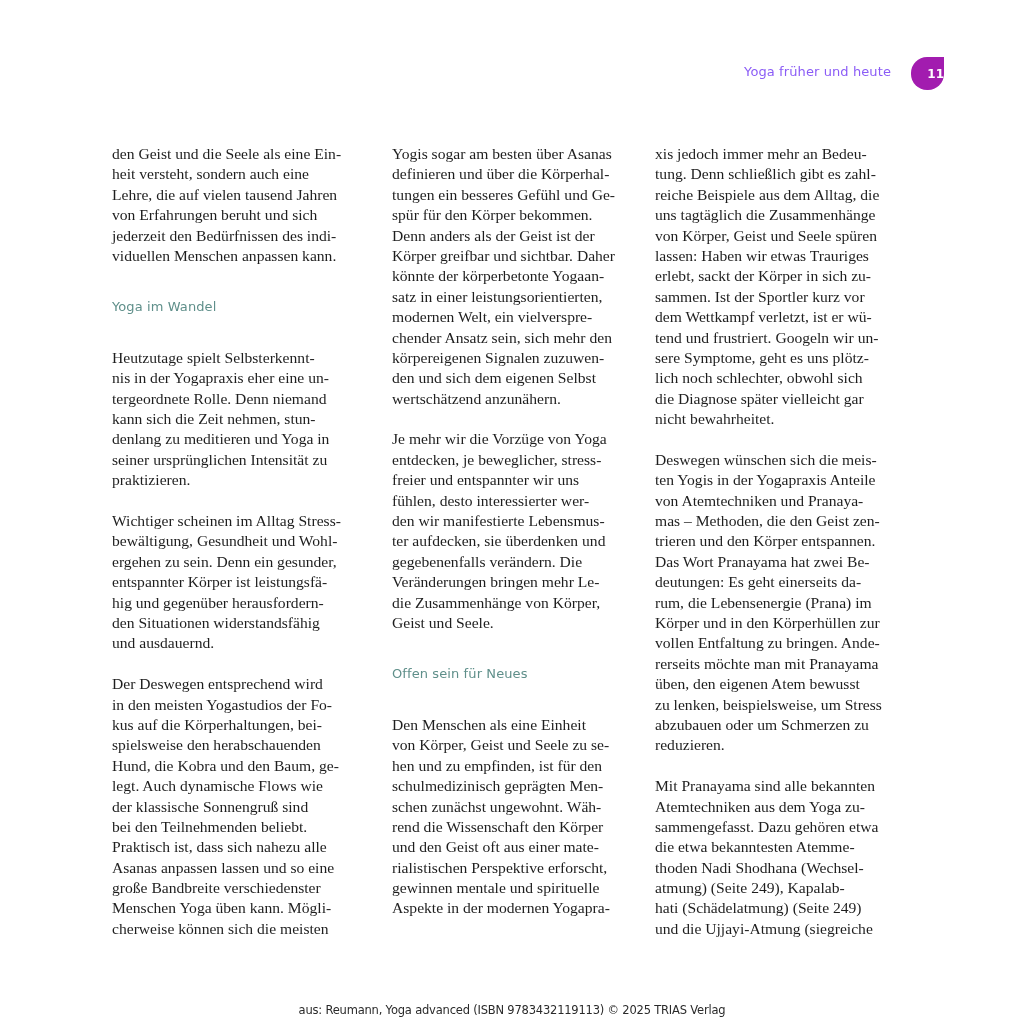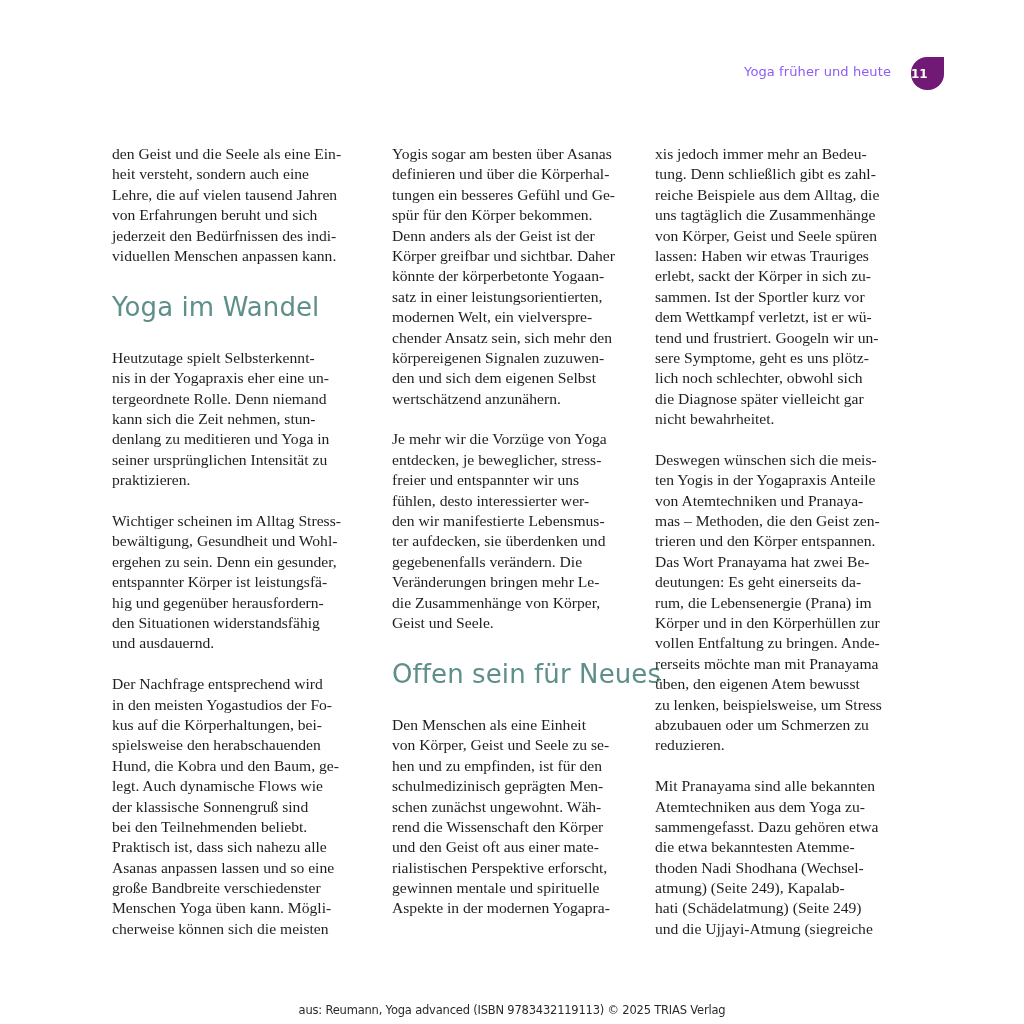--- a/index.html
+++ b/index.html
@@ -22,29 +22,29 @@
       font-size: 13px;
       color: #8b5cf6;
       letter-spacing: 0.1px;
     }
     .page-badge {
       position: absolute;
       left: 911px;
       top: 57px;
       width: 33px;
       height: 33px;
-      background: #701a75;
+      background: #a21caf;
       border-radius: 16px 0 16px 16px;
       color: #ffffff;
       font-family: "DejaVu Sans", sans-serif;
       font-size: 12px;
       font-weight: bold;
       display: flex;
       align-items: center;
-      justify-content: flex-start;
+      justify-content: flex-end;
     }
     .column {
       position: absolute;
       top: 144px;
       width: 245px;
       font-family: "Liberation Serif", "DejaVu Serif", serif;
       font-size: 15.6px;
       line-height: 20.4px;
       color: #1e1e1e;
     }
@@ -52,21 +52,21 @@
     .col-2 { left: 384px; margin-left: 8px; }
     .col-3 { left: 655px; }
     .line {
       display: block;
       white-space: nowrap;
       height: 20.4px;
     }
     .para-gap { height: 20.4px; }
     .heading {
       font-family: "DejaVu Sans", sans-serif;
-      font-size: 26px;
+      font-size: 13px;
       color: #5f8f8a;
       font-weight: normal;
       margin: 0;
       height: 40.8px;
       line-height: 40.8px;
       white-space: nowrap;
       letter-spacing: 0.1px;
     }
     .heading-pre { height: 20.4px; }
     .footer {
@@ -115,21 +115,21 @@
       <span class="line">Wichtiger scheinen im Alltag Stress-</span>
       <span class="line">bewältigung, Gesundheit und Wohl-</span>
       <span class="line">ergehen zu sein. Denn ein gesunder,</span>
       <span class="line">entspannter Körper ist leistungsfä-</span>
       <span class="line">hig und gegenüber herausfordern-</span>
       <span class="line">den Situationen widerstandsfähig</span>
       <span class="line">und ausdauernd.</span>
     </div>
     <div class="para-gap"></div>
     <div class="paragraph">
-      <span class="line">Der Nachfrage entsprechend wird</span>
+      <span class="line">Der Deswegen entsprechend wird</span>
       <span class="line">in den meisten Yogastudios der Fo-</span>
       <span class="line">kus auf die Körperhaltungen, bei-</span>
       <span class="line">spielsweise den herabschauenden</span>
       <span class="line">Hund, die Kobra und den Baum, ge-</span>
       <span class="line">legt. Auch dynamische Flows wie</span>
       <span class="line">der klassische Sonnengruß sind</span>
       <span class="line">bei den Teilnehmenden beliebt.</span>
       <span class="line">Praktisch ist, dass sich nahezu alle</span>
       <span class="line">Asanas anpassen lassen und so eine</span>
       <span class="line">große Bandbreite verschiedenster</span>

